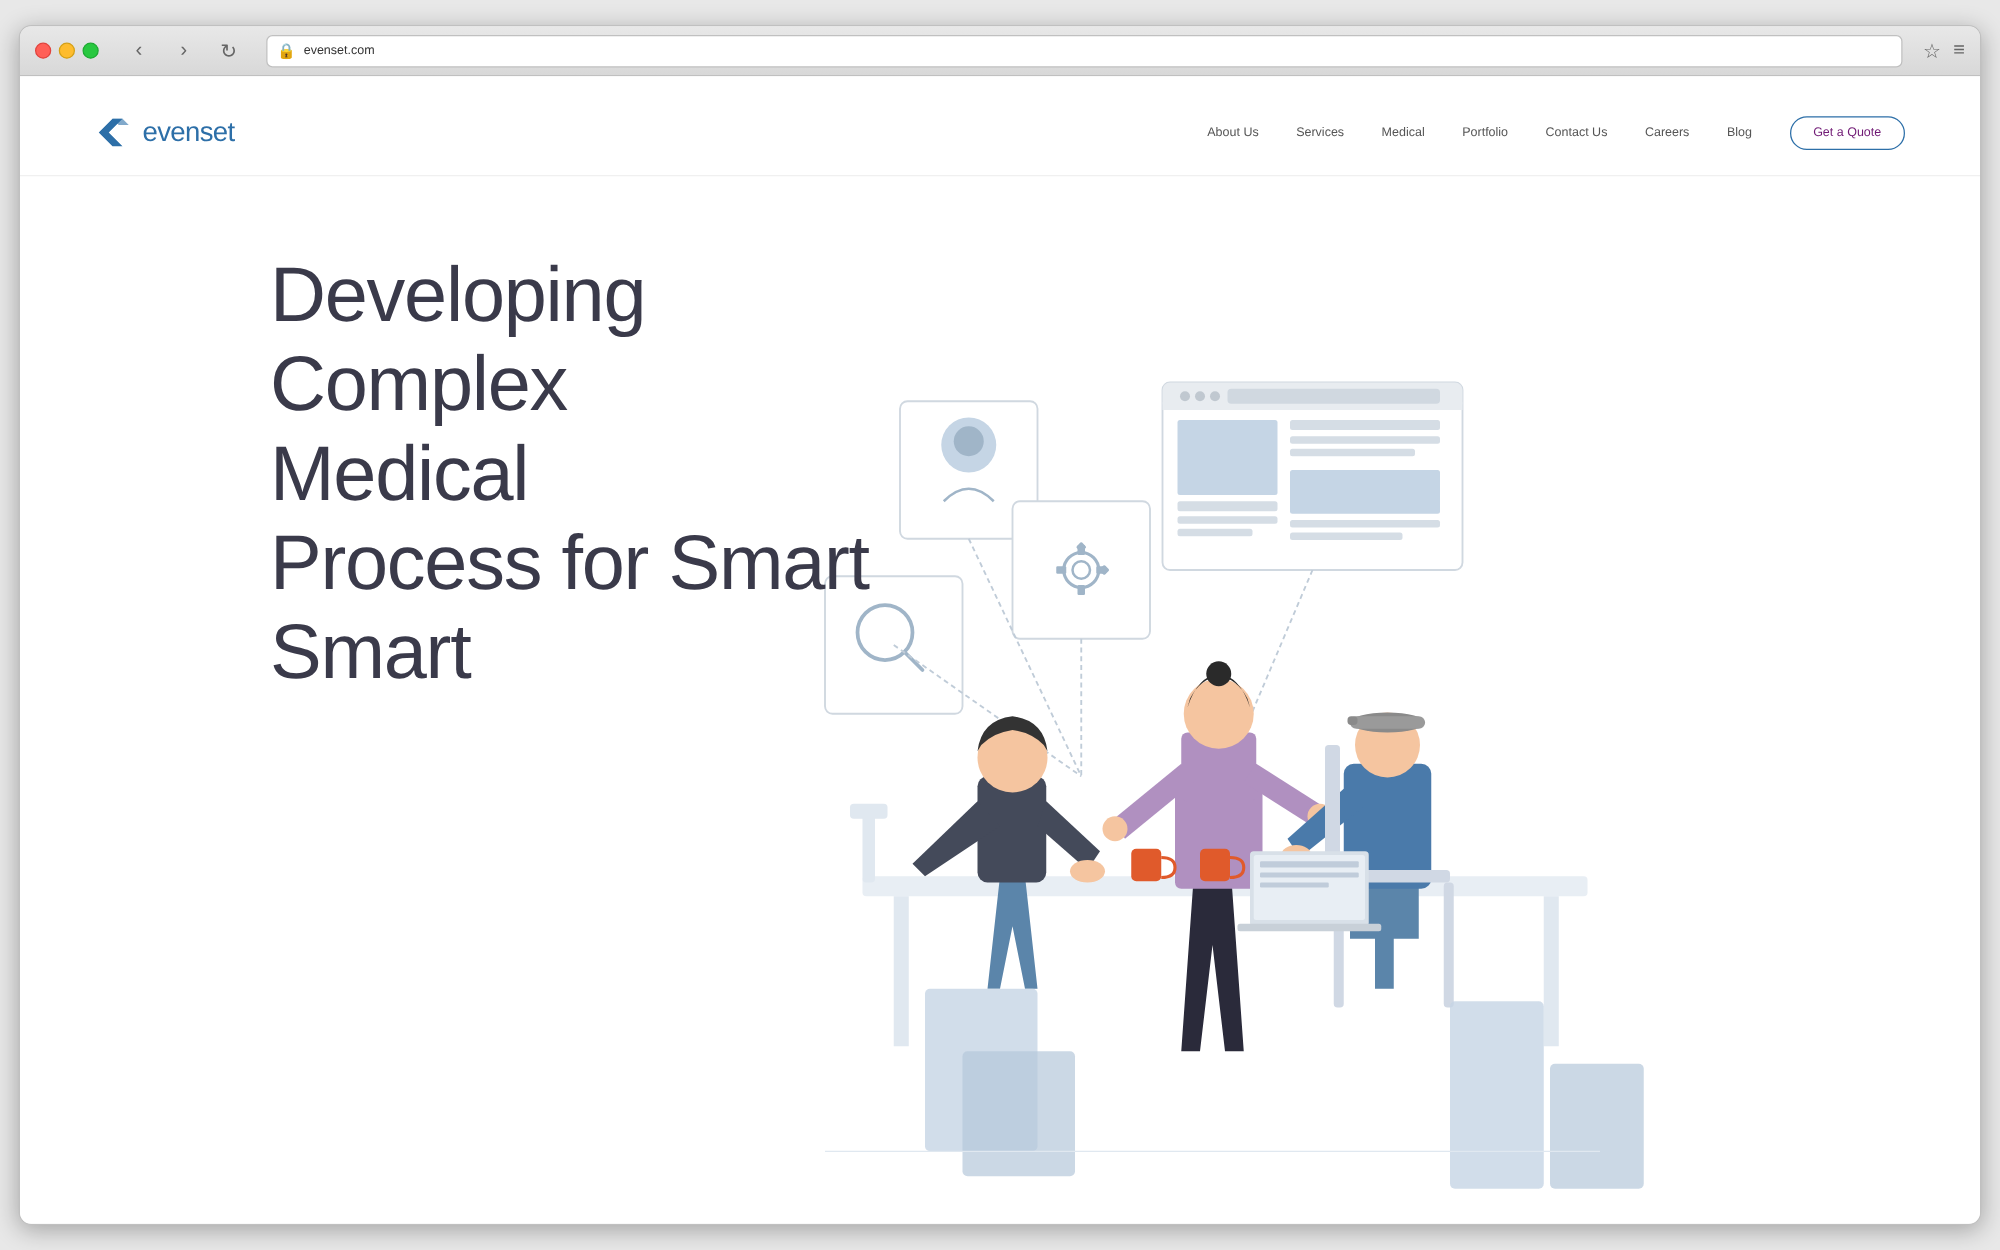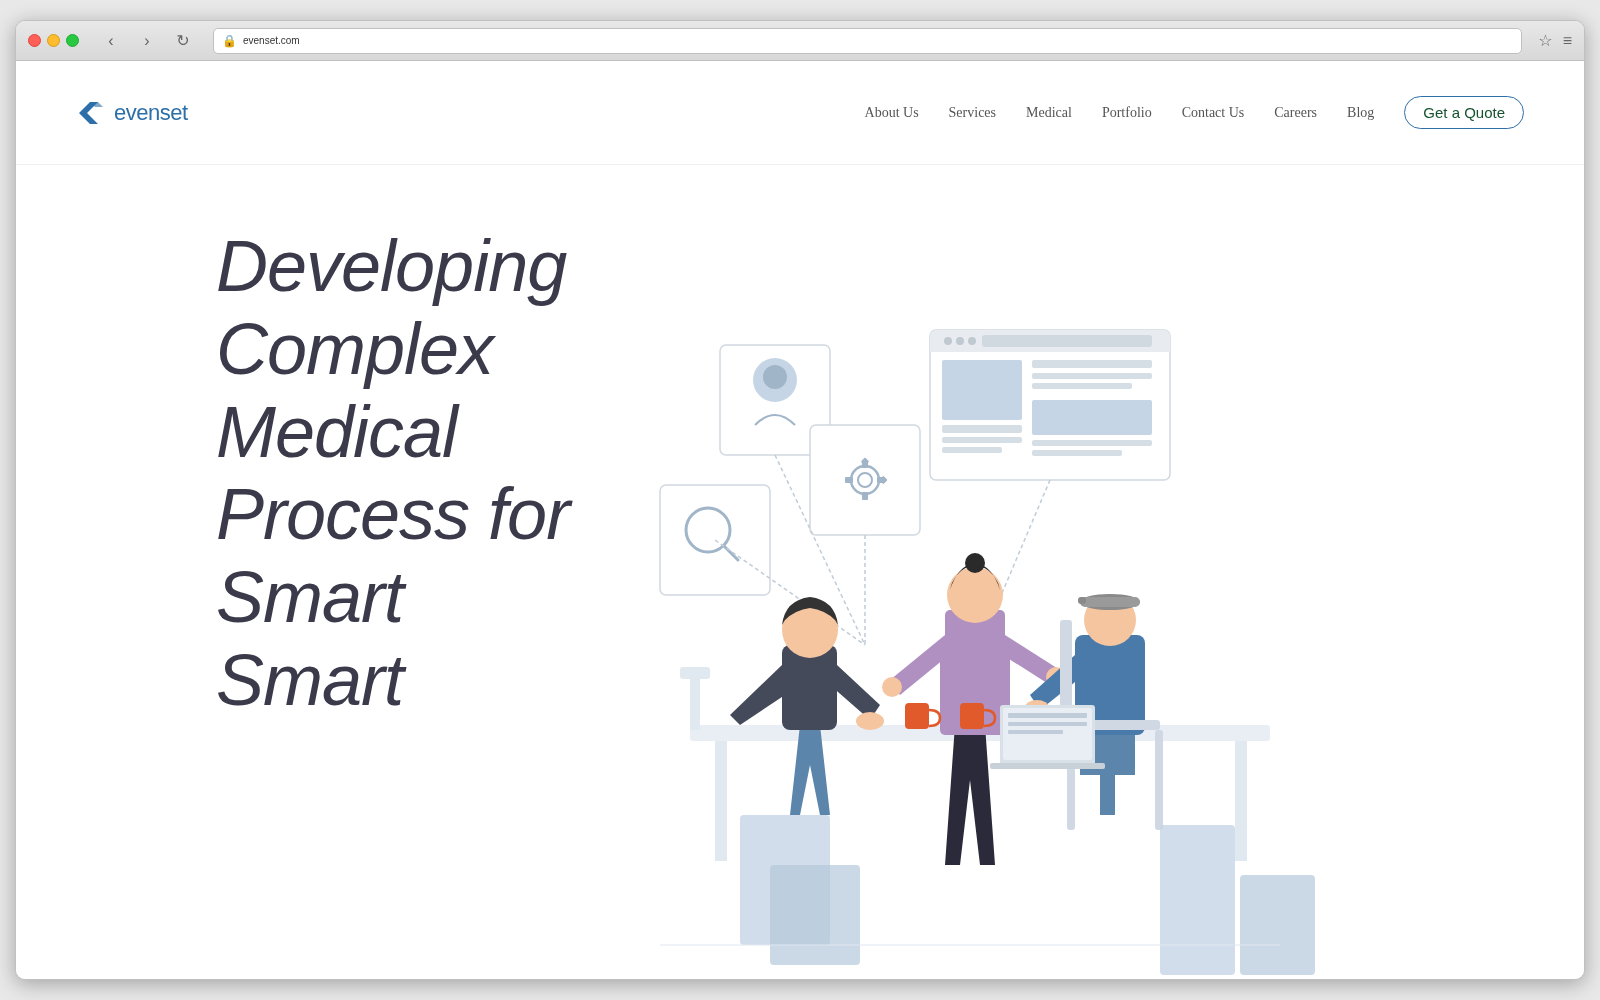--- a/index.html
+++ b/index.html
@@ -95,24 +95,24 @@
     
     .website {
       background: white;
       height: calc(960px - 40px);
       overflow: hidden;
     }
 
     
     .navbar {
       display: flex;
-      align-items: center;
+      align-items: flex-end;
       padding: 20px 60px;
       border-bottom: 1px solid #f0f0f0;
-      height: 104px;
+      height: 80px;
     }
 
     .logo {
       display: flex;
       align-items: center;
       gap: 8px;
       text-decoration: none;
     }
 
     .logo-icon {
@@ -128,30 +128,29 @@
     }
 
     .nav-links {
       display: flex;
       align-items: center;
       gap: 30px;
       margin-left: auto;
     }
 
     .nav-link {
-      font-size: 14px;
+      font-size: 10px;
       color: #555;
       text-decoration: none;
       cursor: pointer;
-      font-family: Liberation Serif, serif;
     }
 
     .nav-cta {
-      font-size: 15px;
-      color: #14532d;
+      font-size: 10px;
+      color: #701a75;
       border: 1.5px solid #2d6fa8;
       border-radius: 20px;
       padding: 7px 18px;
       cursor: pointer;
       background: transparent;
       text-decoration: none;
     }
 
     
     .hero {
@@ -163,27 +162,26 @@
     }
 
     .hero-text {
       position: absolute;
       top: 60px;
       left: 200px;
       z-index: 10;
     }
 
     .hero-title {
-      font-size: 72px;
+      font-size: 62px;
       font-weight: 300;
       color: #3a3a4a;
       line-height: 1.15;
       letter-spacing: -1px;
       max-width: 500px;
-      font-style: italic;
     }
 
     .hero-illustration {
       position: absolute;
       top: 30px;
       left: 320px;
       right: 0;
       bottom: 0;
       display: flex;
       align-items: flex-end;

